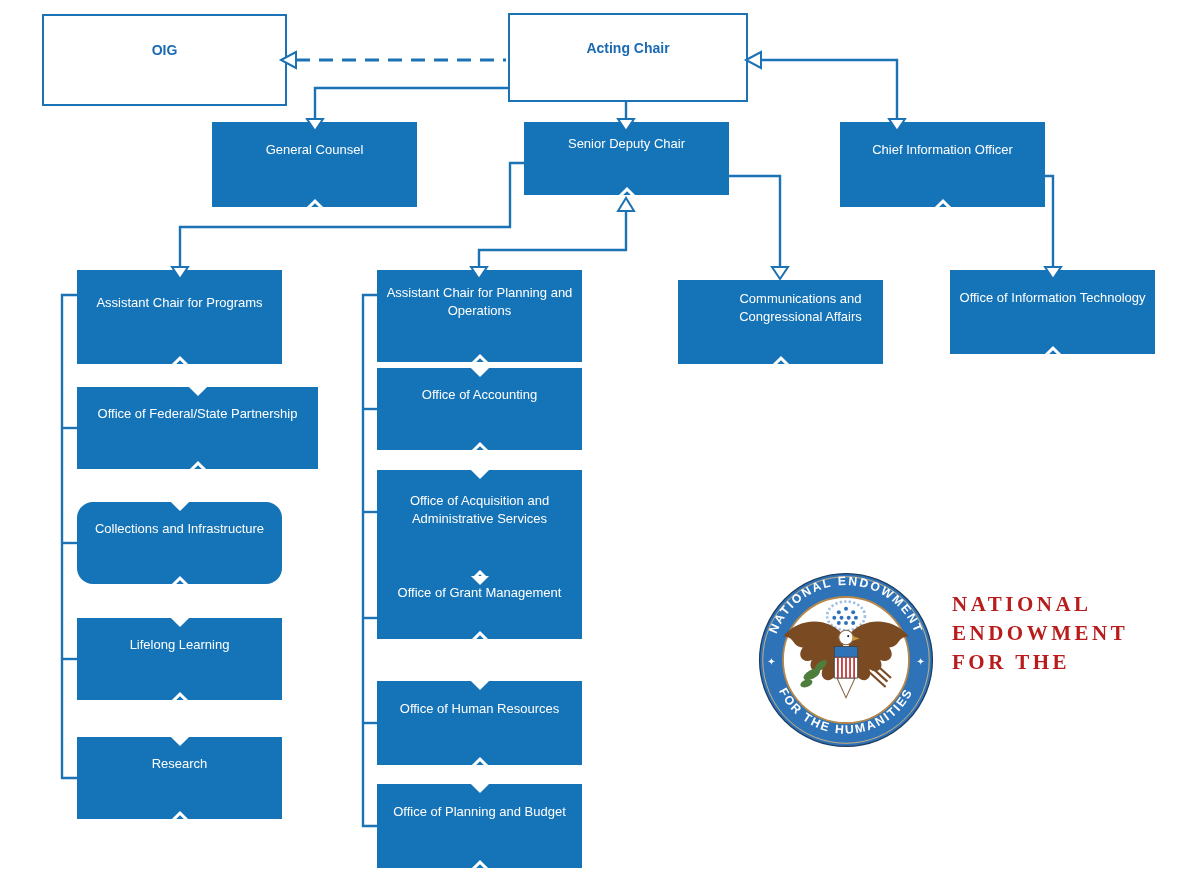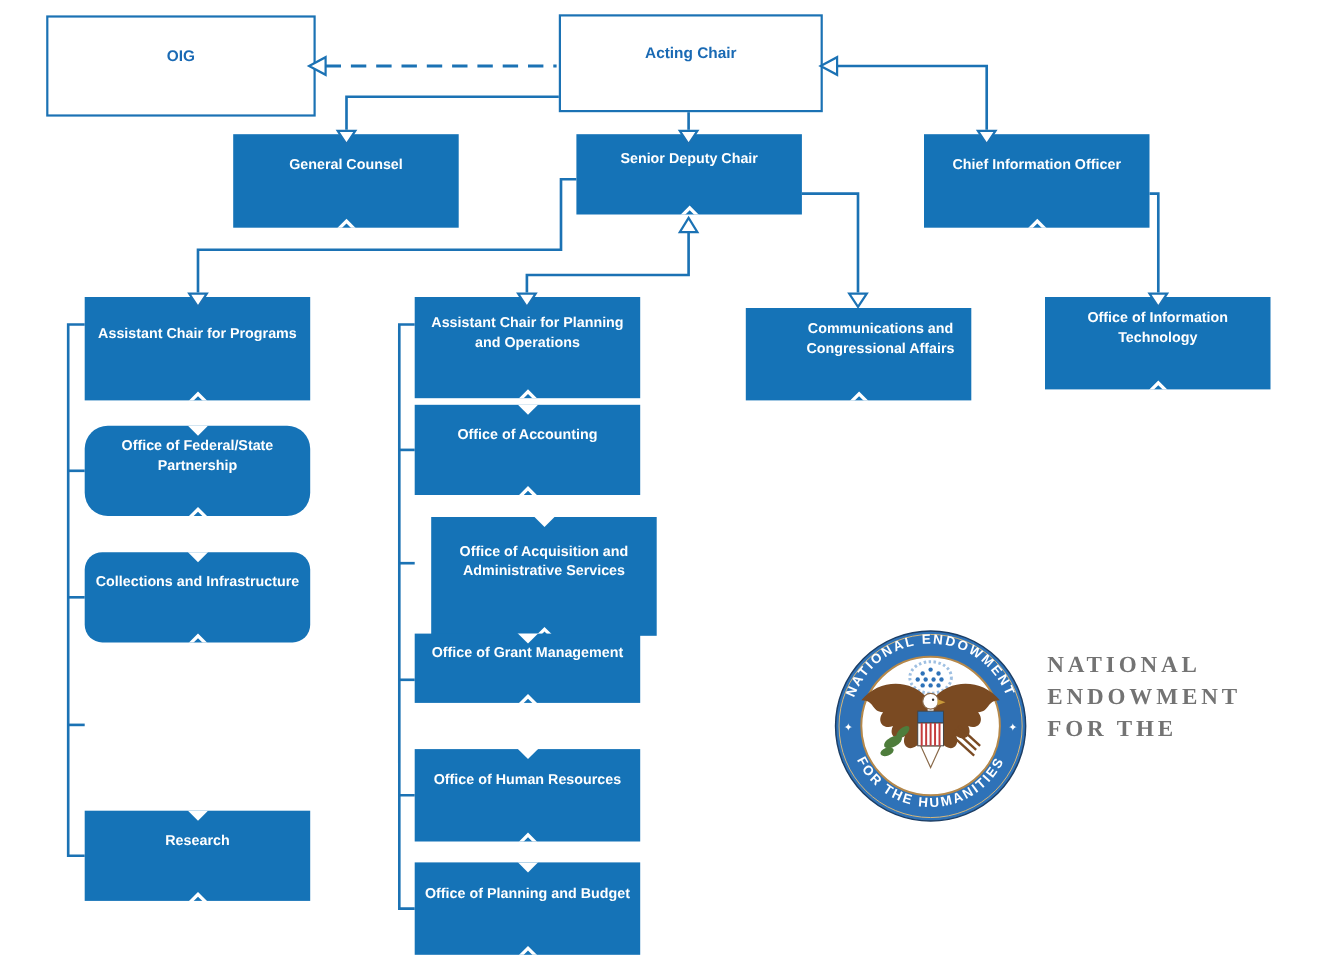--- a/index.html
+++ b/index.html
@@ -3,21 +3,21 @@
 <meta charset="utf-8">
 <style>
   html,body{margin:0;padding:0;background:#ffffff;}
   #page{position:relative;width:1200px;height:887px;background:#ffffff;overflow:hidden;
         font-family:"Liberation Sans", sans-serif;}
 
   
   .node{position:absolute;box-sizing:border-box;display:flex;align-items:center;
         justify-content:center;text-align:center;overflow:hidden;}
   .node .lbl{display:block;line-height:1.42;}
-  .node.blue{background:#1573b7;color:#ffffff;font-weight:bold;font-size:13px;}
+  .node.blue{background:#1573b7;color:#ffffff;font-weight:normal;font-size:13px;}
   .node.blue .lbl{transform:translateY(-14px);padding:0 4px;}
   .node.outline{background:#ffffff;border:2px solid #1b72b4;color:#1a6ab4;
         font-weight:bold;font-size:14px;}
   .node.outline .lbl{transform:translateY(-9px);}
 
   
   .node.blue.deco-top::before{content:"";position:absolute;top:-9px;left:50%;
         width:15px;height:15px;transform:translateX(-50%) rotate(45deg);
         background:#ffffff;}
   .node.blue::after{content:"";position:absolute;bottom:-10px;left:50%;
@@ -27,39 +27,39 @@
   
   #n-oig{left:42px;top:14px;width:245px;height:92px;}
   #n-acting{left:508px;top:13px;width:240px;height:89px;}
   #n-gc{left:212px;top:122px;width:205px;height:85px;}
   #n-sdc{left:524px;top:122px;width:205px;height:73px;}
   #n-cio{left:840px;top:122px;width:205px;height:85px;}
   #n-acp{left:77px;top:270px;width:205px;height:94px;}
   #n-acpo{left:377px;top:270px;width:205px;height:92px;}
   #n-cca{left:678px;top:280px;width:205px;height:84px;padding-left:40px;}
   #n-oit{left:950px;top:270px;width:205px;height:84px;}
-  #n-ofsp{left:77px;top:387px;width:205px;height:82px;border-radius:21px;}
+  #n-ofsp{left:77px;top:387px;width:241px;height:82px;}
   #n-ci{left:77px;top:502px;width:205px;height:82px;border-radius:16px;}
   #n-ll{left:77px;top:618px;width:205px;height:82px;}
   #n-research{left:77px;top:737px;width:205px;height:82px;}
   #n-oa{left:377px;top:368px;width:205px;height:82px;}
-  #n-oaas{left:392px;top:470px;width:205px;height:108px;}
+  #n-oaas{left:377px;top:470px;width:205px;height:108px;}
   #n-ogm{left:377px;top:576px;width:205px;height:63px;}
   #n-ohr{left:377px;top:681px;width:205px;height:84px;}
   #n-opb{left:377px;top:784px;width:205px;height:84px;}
 
   
   #wires{position:absolute;left:0;top:0;width:1200px;height:887px;pointer-events:none;}
   #wires path.w{fill:none;stroke:#1b72b4;stroke-width:2.4px;}
   #wires path.dash{stroke-dasharray:14 9;stroke-width:2.8px;}
   #wires polygon.ah{fill:#ffffff;stroke:#1b72b4;stroke-width:2px;}
 
   
   #seal{position:absolute;left:756px;top:570px;width:180px;height:180px;}
-  #wordmark{position:absolute;left:952px;top:590px;color:#737373;
+  #wordmark{position:absolute;left:952px;top:590px;color:#b91c1c;
         font-family:"Liberation Serif", serif;font-weight:bold;font-size:21px;
         letter-spacing:3.5px;line-height:29px;}
 </style>
 </head>
 <body>
 
 <div id="page">
 
   <div class="node outline" id="n-oig">
     <span class="lbl">OIG</span>
@@ -86,20 +86,23 @@
     <span class="lbl">Communications and Congressional Affairs</span>
   </div>
   <div class="node blue" id="n-oit">
     <span class="lbl">Office of Information Technology</span>
   </div>
   <div class="node blue deco-top" id="n-ofsp">
     <span class="lbl">Office of Federal/State Partnership</span>
   </div>
   <div class="node blue deco-top" id="n-ci">
     <span class="lbl">Collections and Infrastructure</span>
+  </div>
+  <div class="node blue deco-top" id="n-ll">
+    <span class="lbl">Lifelong Learning</span>
   </div>
   <div class="node blue deco-top" id="n-research">
     <span class="lbl">Research</span>
   </div>
   <div class="node blue deco-top" id="n-oa">
     <span class="lbl">Office of Accounting</span>
   </div>
   <div class="node blue deco-top" id="n-oaas">
     <span class="lbl">Office of Acquisition and Administrative Services</span>
   </div>

